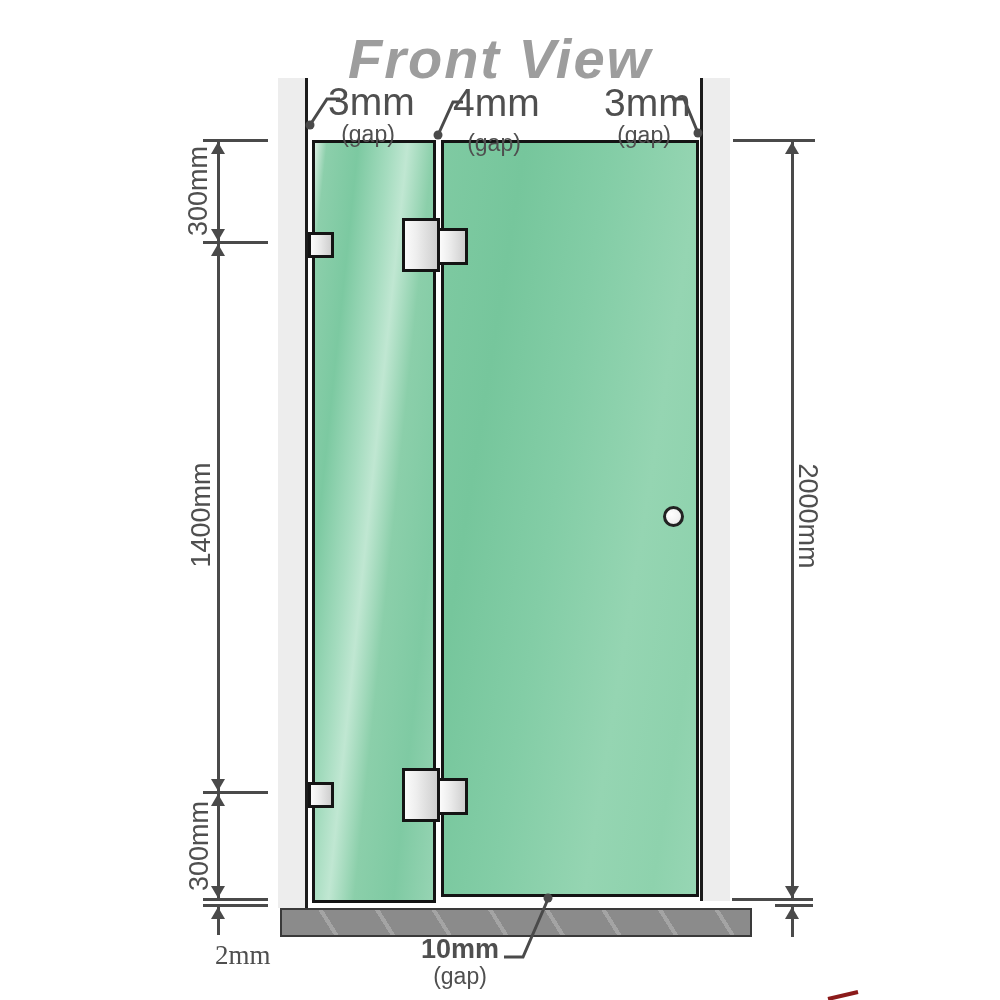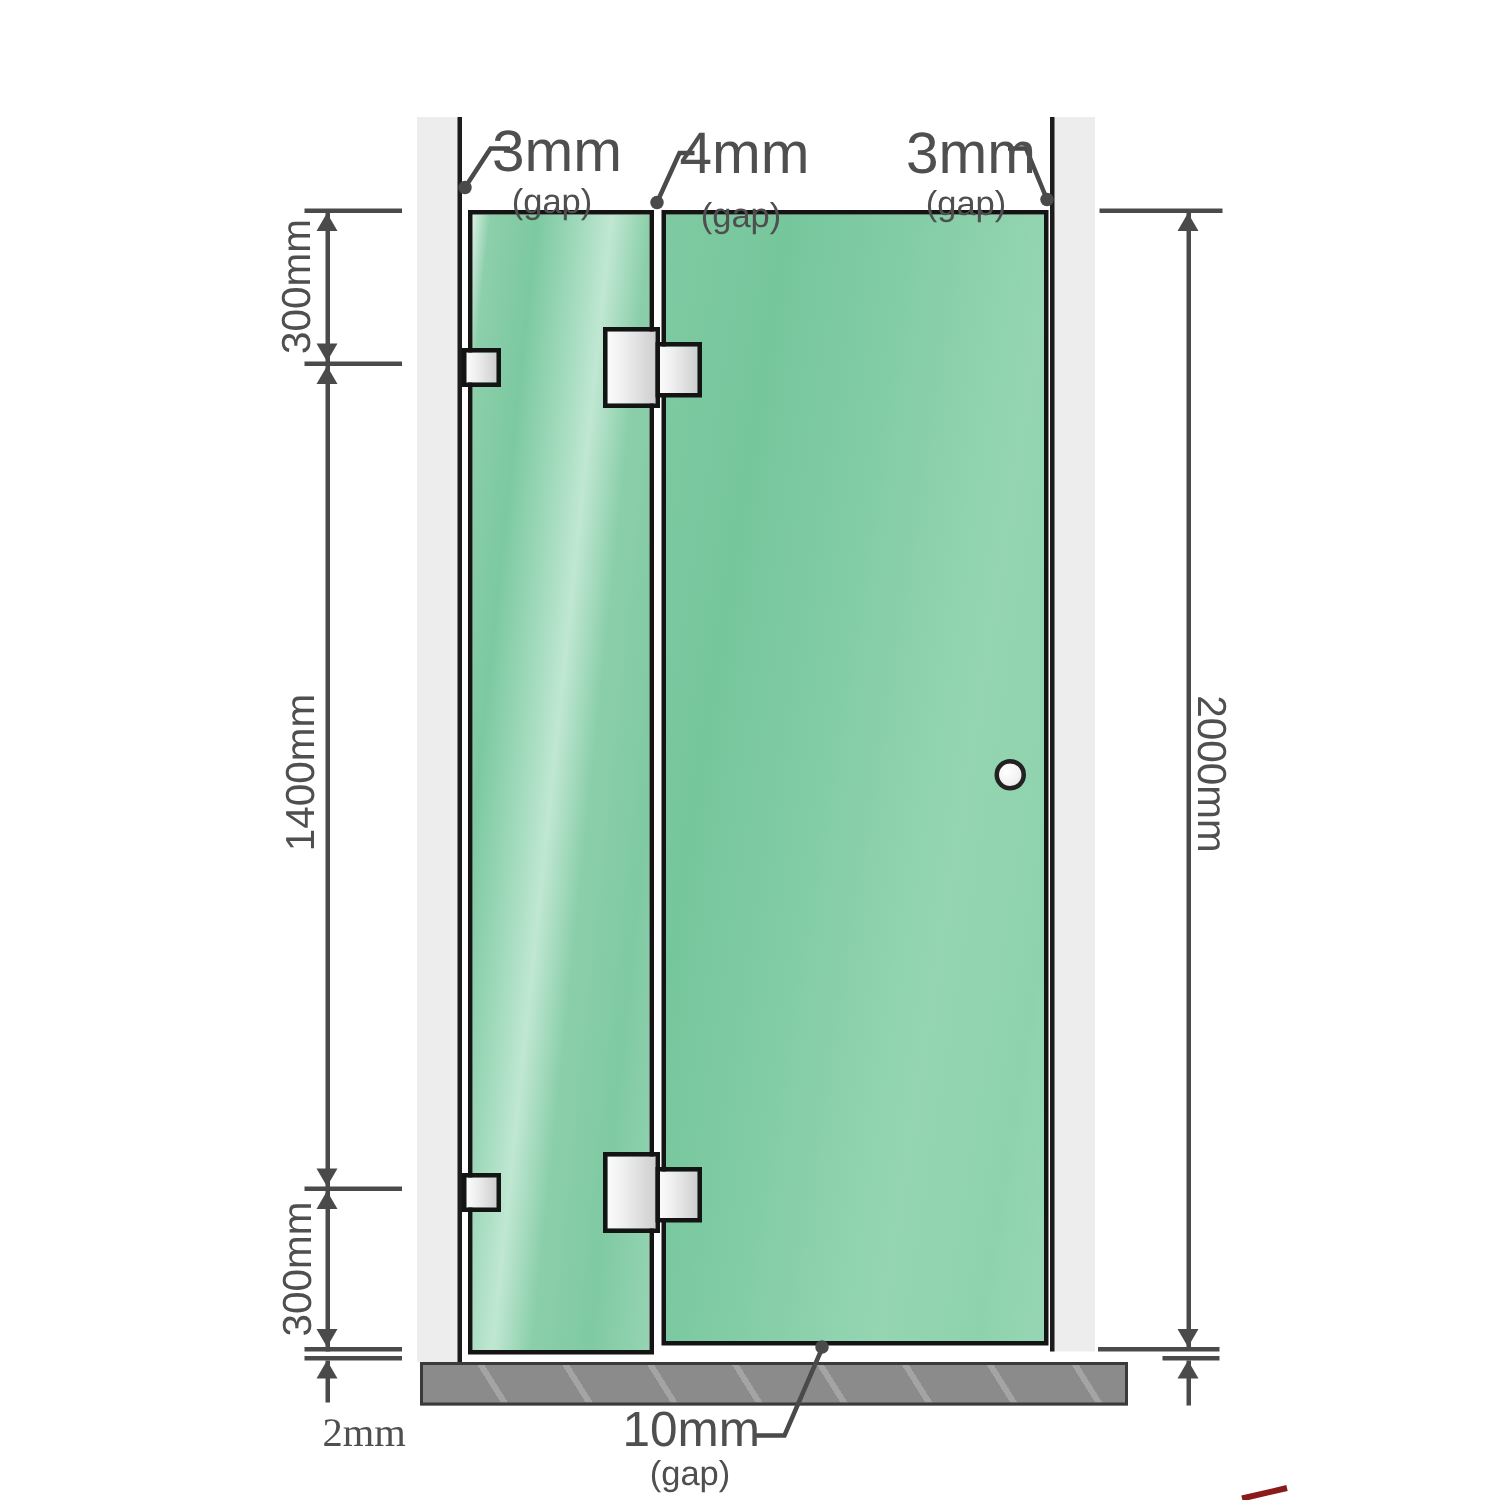--- a/index.html
+++ b/index.html
@@ -69,20 +69,21 @@
   .gaplabel { position:absolute; color:#4f4f4f; z-index:5; text-align:center; }
   .gaplabel .val { font-size:39px; line-height:1.0; display:block; }
   .gaplabel .sub { font-size:23px; line-height:1.0; display:block; margin-top:2px; }
   svg.overlay { position:absolute; left:0; top:0; z-index:3; }
 </style>
 </head>
 <body>
 
 <div class="canvas">
 
+  <div class="title">Front View</div>
 
   <div class="wall wall-left"></div>
   <div class="wall wall-right"></div>
 
   <div class="glass glass-fixed"></div>
   <div class="glass glass-door">
     <div class="knob"></div>
   </div>
 
   <div class="floor"></div>
@@ -129,21 +130,21 @@
   </div>
   <div class="gaplabel" style="left:453px; top:83px; width:82px;">
     <span class="val">4mm</span>
     <span class="sub" style="margin-top:10px;">(gap)</span>
   </div>
   <div class="gaplabel" style="left:604px; top:83px; width:80px;">
     <span class="val">3mm</span>
     <span class="sub">(gap)</span>
   </div>
   <div class="gaplabel" style="left:415px; top:936px; width:90px;">
-    <span class="val" style="font-size:33px;">10mm</span>
+    <span class="val" style="font-size:27px;font-weight:bold;">10mm</span>
     <span class="sub">(gap)</span>
   </div>
 
   <svg class="overlay" width="1000" height="1000" viewBox="0 0 1000 1000">
     <g stroke="#4a4a4a" stroke-width="3" fill="none">
       <polyline points="310,125 327,99 340,99"></polyline>
       <polyline points="438,135 453,102 463,102"></polyline>
       <polyline points="672,99 684,99 698,133"></polyline>
       <polyline points="504,957 523,957 548,899"></polyline>
     </g>

